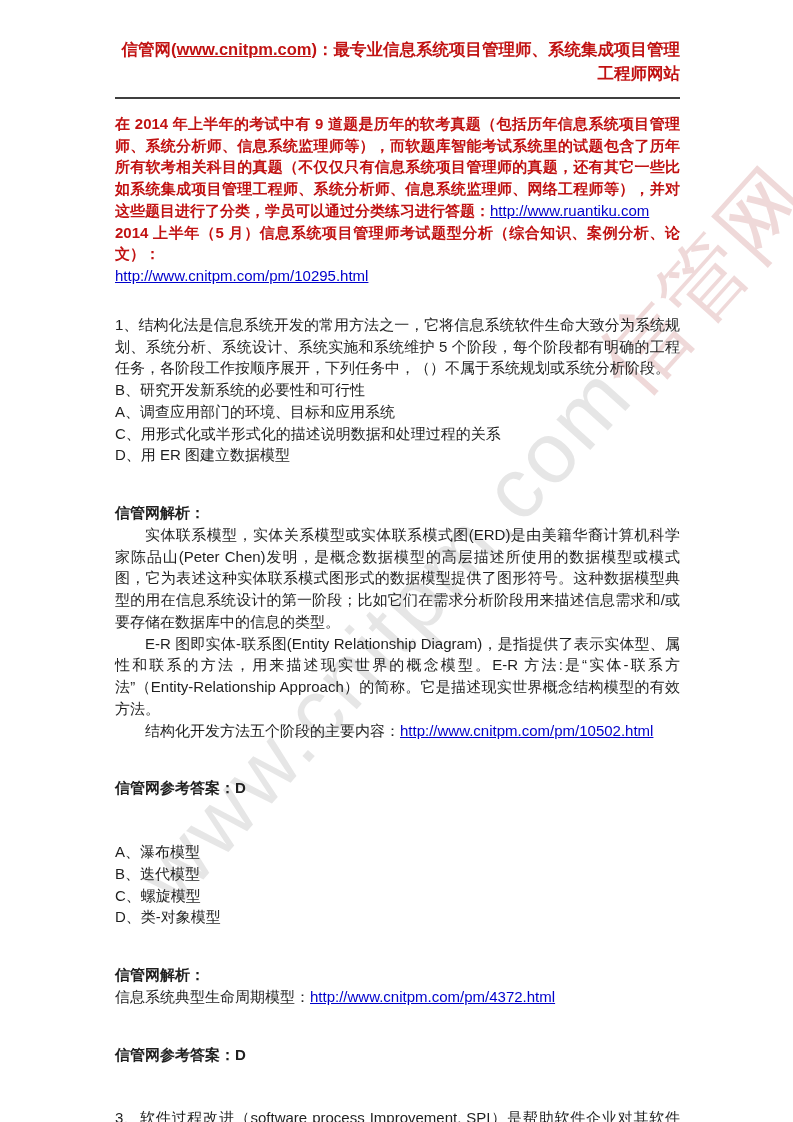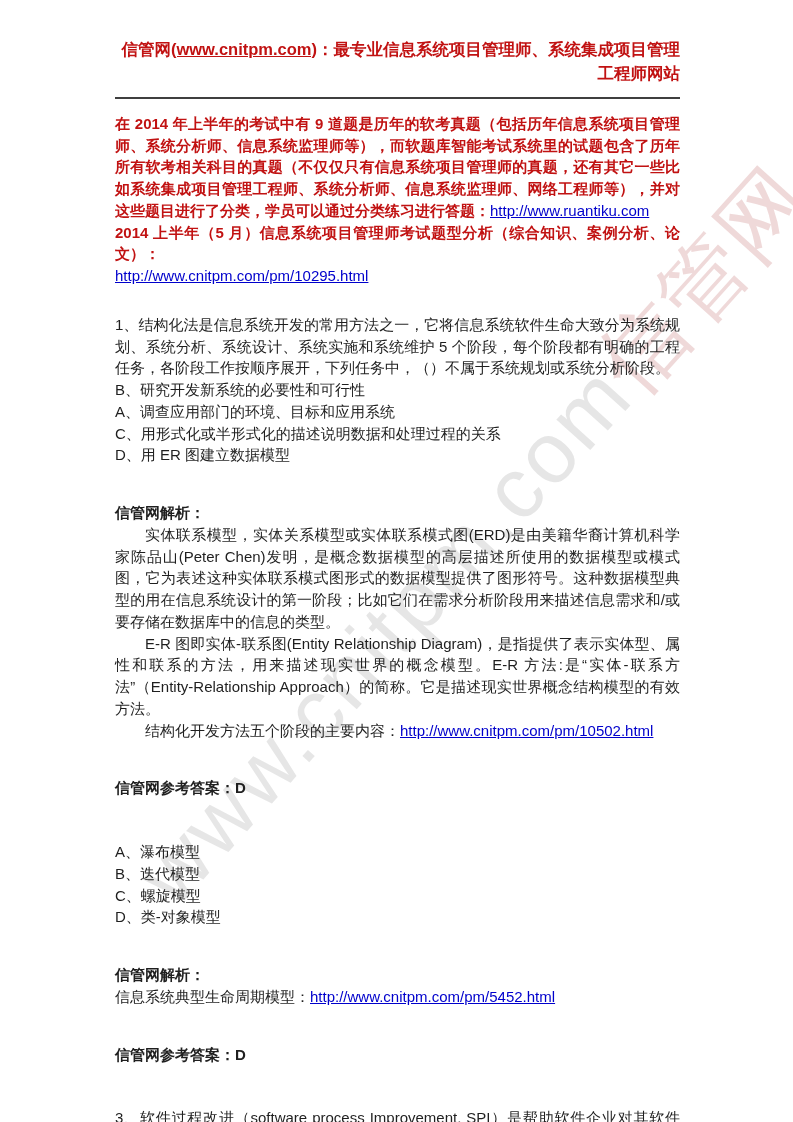--- a/index.html
+++ b/index.html
@@ -70,21 +70,21 @@
     <p class="indent"><span>结构化开发方法五个阶段的主要内容：</span><a class="link">http://www.cnitpm.com/pm/10502.html</a></p>
     <p class="bold">信管网参考答案：D</p>
   </section>
 
   <section class="question">
     <p>A、瀑布模型</p>
     <p>B、迭代模型</p>
     <p>C、螺旋模型</p>
     <p>D、类-对象模型</p>
     <p class="bold">信管网解析：</p>
-    <p><span>信息系统典型生命周期模型：</span><a class="link">http://www.cnitpm.com/pm/5452.html</a></p>
+    <p><span>信息系统典型生命周期模型：</span><a class="link">http://www.cnitpm.com/pm/4372.html</a></p>
     <p class="bold">信管网参考答案：D</p>
   </section>
 
   <section class="question">
     <p class="j">3、软件过程改进（software process Improvement, SPI）是帮助软件企业对其软件（制作）过程的改变（进）进行计划、实施的过程，根据相关标准，软件过程改进一般从（）开始</p>
     <p>A、过程的改变</p>
     <p>B、领导建议</p>
     <p>C、问题分析</p>
 
   </section>

